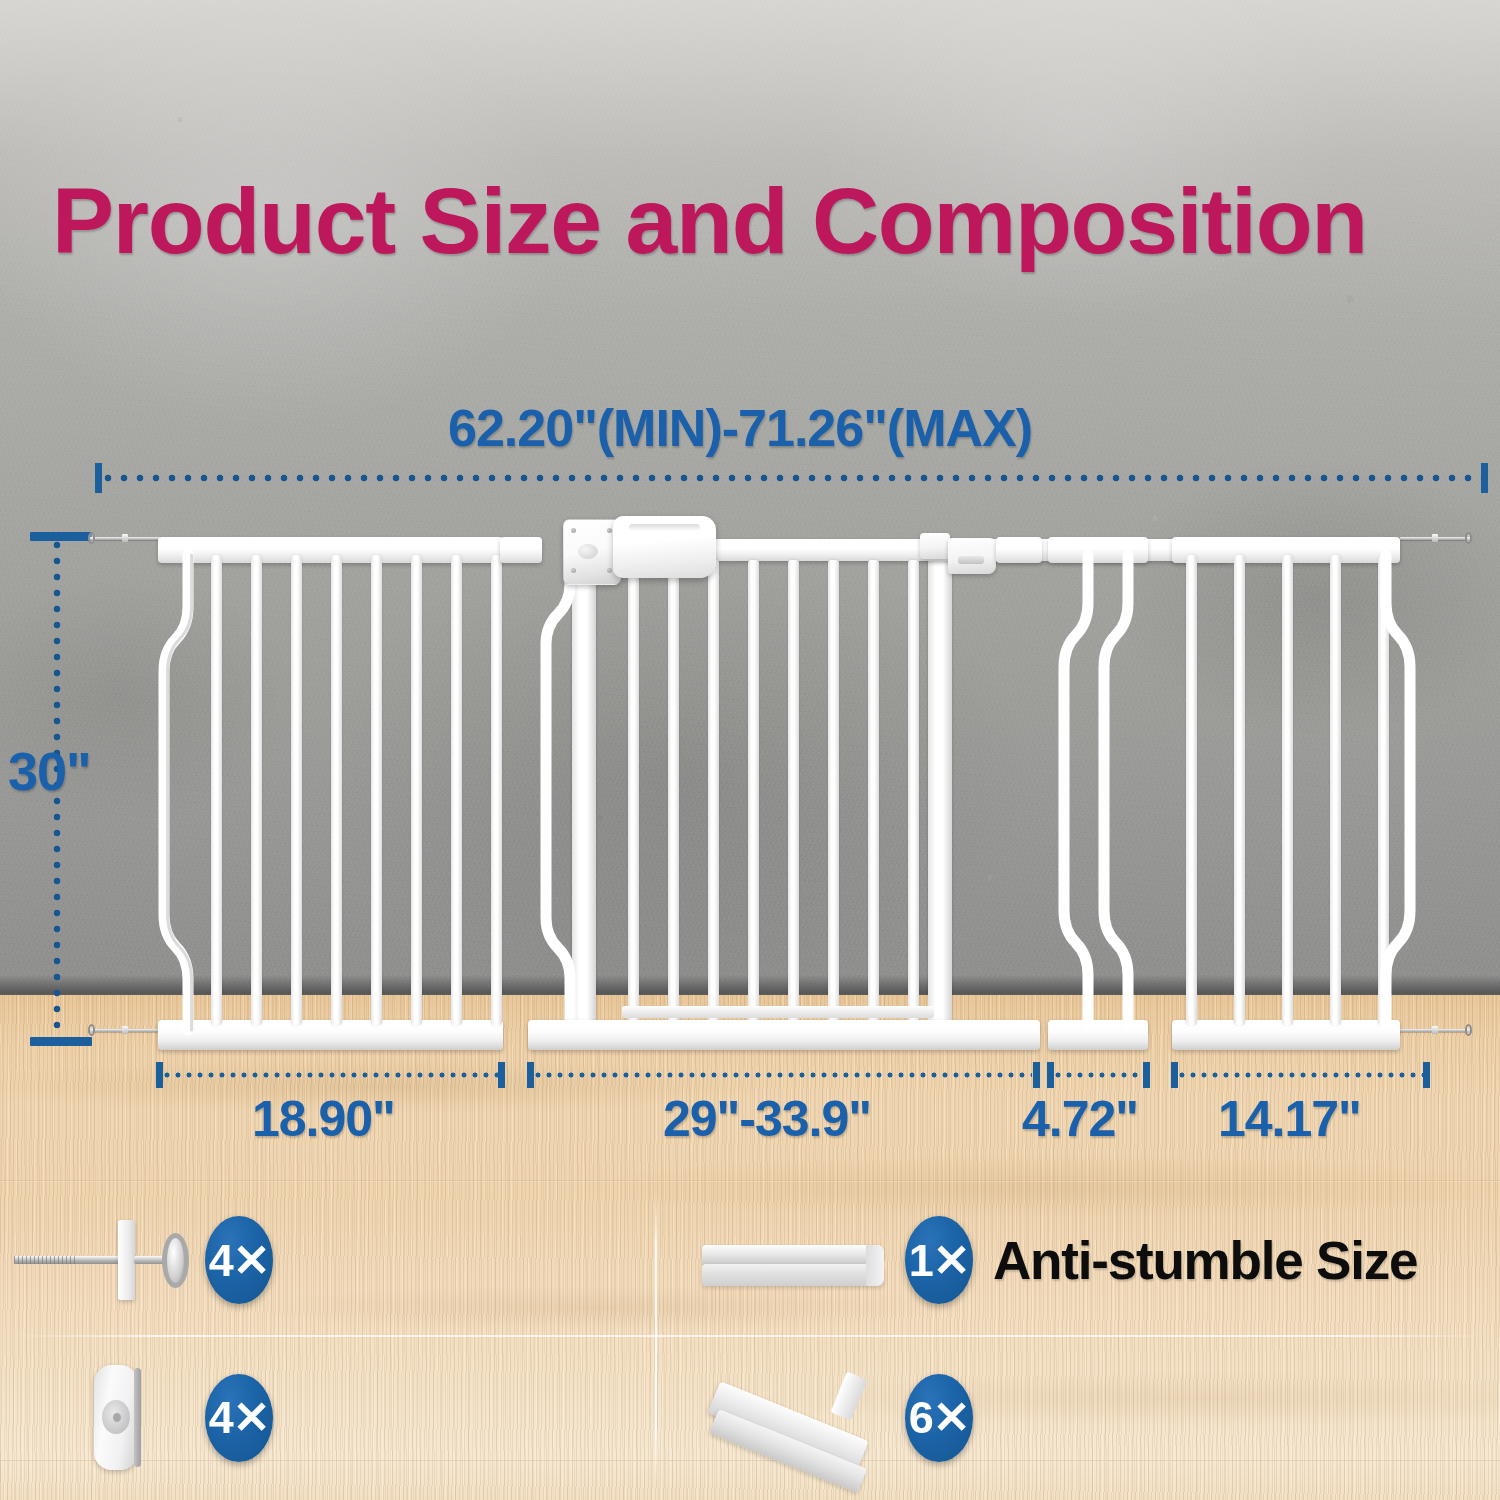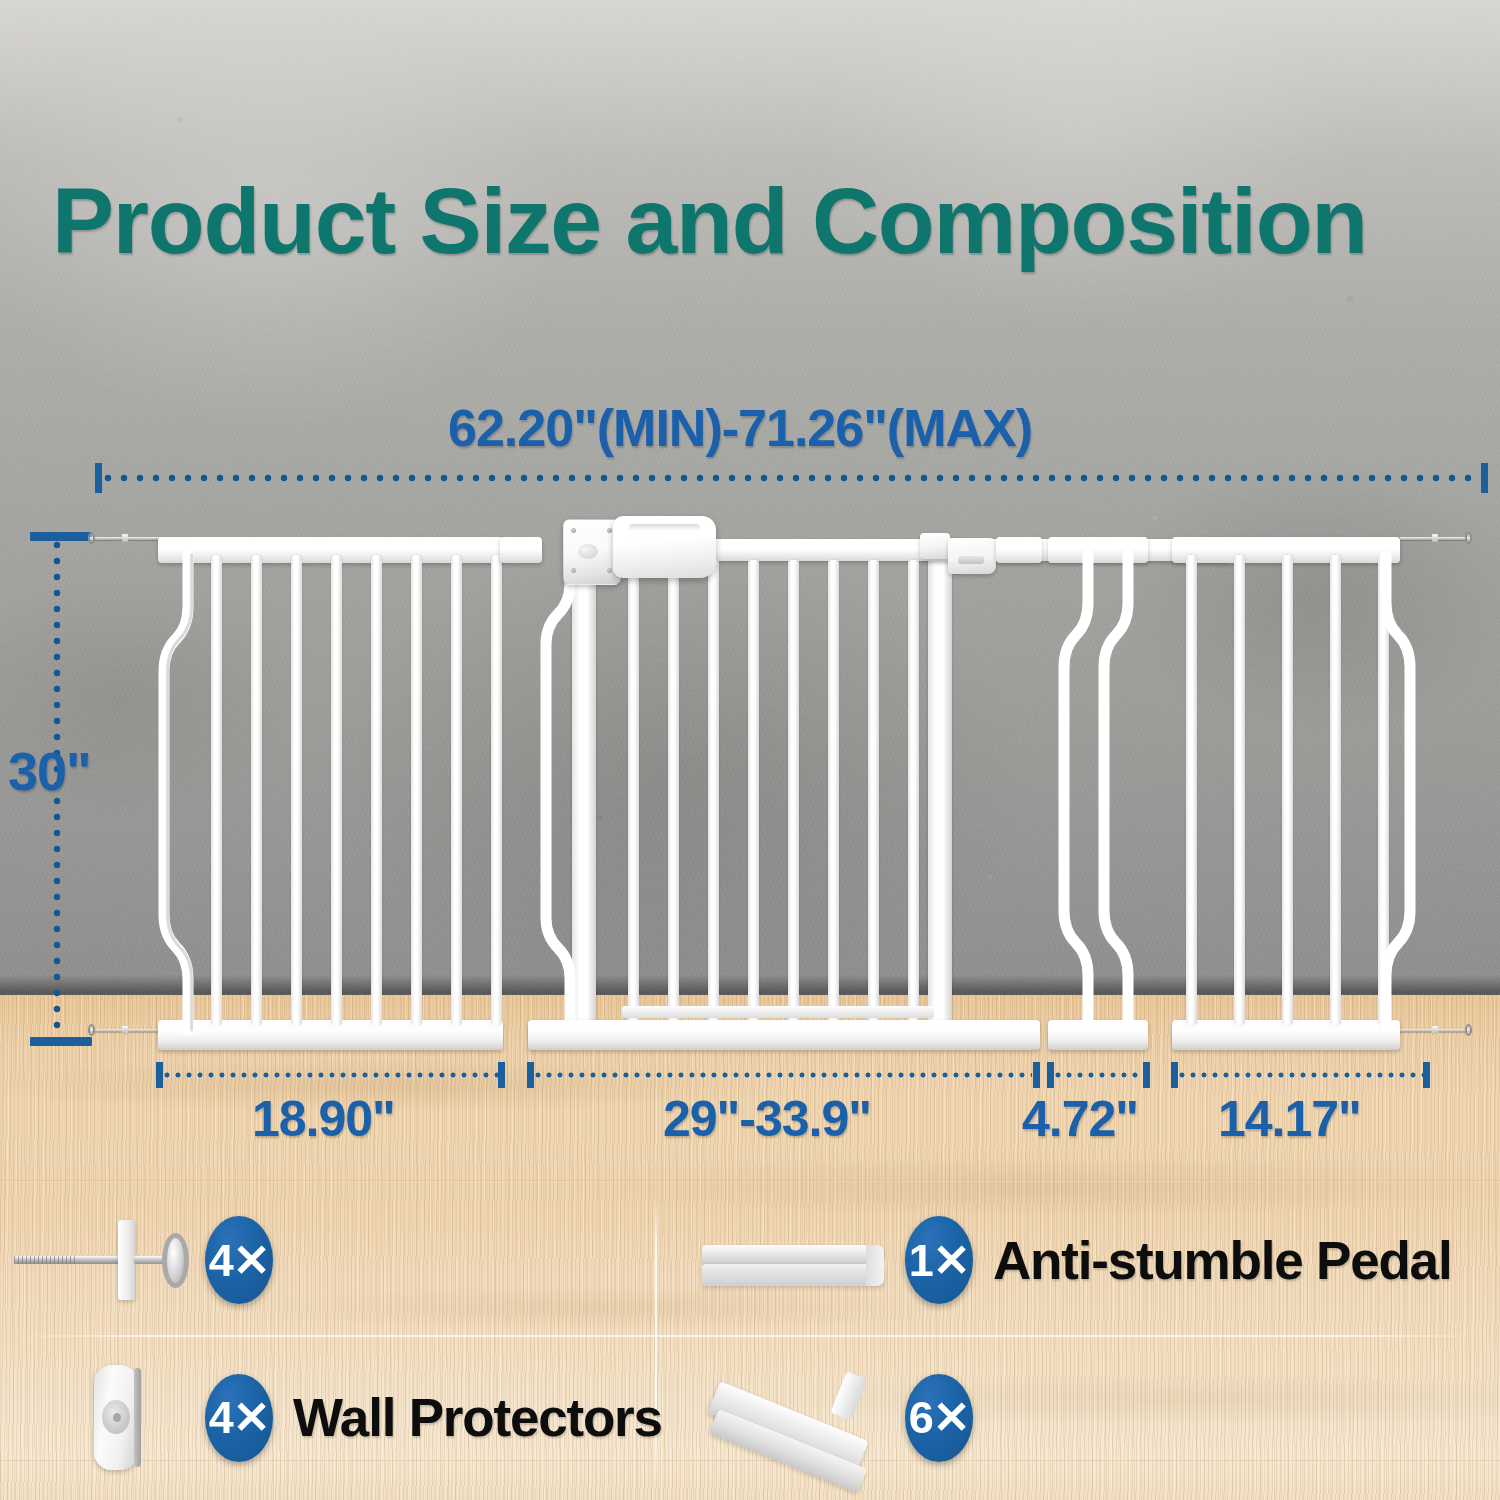--- a/index.html
+++ b/index.html
@@ -76,21 +76,21 @@
   .floor-plank{
     position:absolute;left:0;width:1500px;height:2px;
     background:linear-gradient(180deg, rgba(196,148,92,.35), rgba(255,245,230,.45));
     pointer-events:none;
   }
 
   
   .title{
     position:absolute;left:52px;top:168px;width:1410px;
     font-size:93px;font-weight:bold;letter-spacing:-1.2px;
-    color:#0f766e;
+    color:#be185d;
     font-family:"Liberation Sans", sans-serif;
     transform:scaleX(1.0);
     text-shadow:1px 2px 2px rgba(0,0,0,.22);
     white-space:nowrap;
   }
 
   
   .dim-h{
     position:absolute;height:8px;
     background-image:radial-gradient(circle at 4px 4px, #17568f 0 3.2px, rgba(0,0,0,0) 3.6px);
@@ -397,39 +397,38 @@
                     box-shadow:0 1px 3px rgba(0,0,0,.18);"></div>
         <div style="position:absolute;left:12px;top:49px;width:182px;height:22px;border-radius:4px 6px 6px 4px;
                     background:linear-gradient(180deg,#f2f2f2 0%,#e2e2e2 40%,#cfcfcf 100%);
                     box-shadow:0 2px 4px rgba(0,0,0,.16);"></div>
         <div style="position:absolute;left:176px;top:30px;width:18px;height:41px;border-radius:0 8px 8px 0;
                     background:linear-gradient(90deg,#dedede,#f4f4f4);"></div>
       </div>
       <div class="badge">
         <span>1✕</span>
       </div>
-      <div class="part-label">Anti-stumble Pedal</div>
+      <div class="part-label">Anti-stumble Size</div>
     </div>
 
     <div class="legend-item" style="left:10px;top:175px;">
       <div class="icon-box" style="width:195px;height:115px;">
         <div style="position:absolute;left:84px;top:5px;width:44px;height:105px;border-radius:18px;
                     background:linear-gradient(100deg,#e2e2e2 0%,#fbfbfb 32%,#f1f1f1 66%,#cfcfcf 100%);
                     box-shadow:0 2px 5px rgba(0,0,0,.22);"></div>
         <div style="position:absolute;left:92px;top:40px;width:28px;height:34px;border-radius:50%;
                     background:radial-gradient(ellipse at 42% 38%, #e9e9e9, #c5c5c5 70%, #b0b0b0);"></div>
         <div style="position:absolute;left:103px;top:53px;width:8px;height:9px;border-radius:50%;
                     background:#a8a8a8;"></div>
         <div style="position:absolute;left:124px;top:8px;width:7px;height:99px;border-radius:6px;
                     background:linear-gradient(90deg,#c3c3c3,#9f9f9f);"></div>
       </div>
       <div class="badge">
         <span>4✕</span>
       </div>
-      <div class="part-label">Wall Protectors</div>
     </div>
 
     <div class="legend-item" style="left:690px;top:175px;">
       <div class="icon-box" style="width:215px;height:115px;">
         <div style="position:absolute;left:24px;top:20px;width:160px;height:34px;
                     transform:rotate(22deg);transform-origin:left center;border-radius:4px;
                     background:linear-gradient(180deg,#fdfdfd 0%,#ededed 40%,#d3d3d3 100%);
                     box-shadow:0 2px 5px rgba(0,0,0,.2);"></div>
         <div style="position:absolute;left:24px;top:48px;width:160px;height:26px;
                     transform:rotate(22deg);transform-origin:left center;border-radius:4px;

